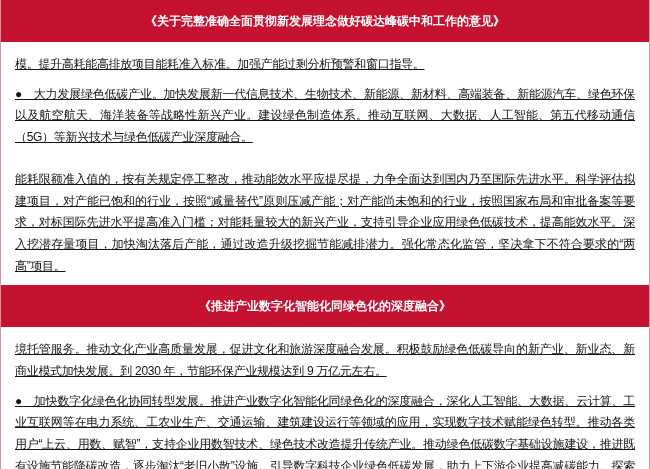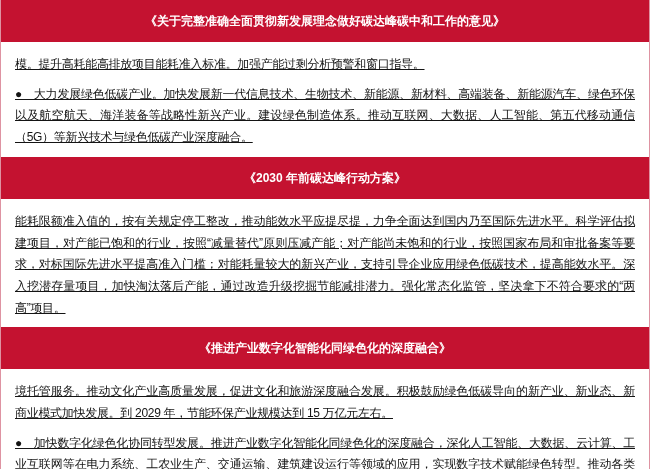--- a/index.html
+++ b/index.html
@@ -63,27 +63,26 @@
 
   <div class="col">
     <div class="cell-header">《关于完整准确全面贯彻新发展理念做好碳达峰碳中和工作的意见》</div>
     <div class="cell-body">
       <p>模。提升高耗能高排放项目能耗准入标准。加强产能过剩分析预警和窗口指导。</p>
       <p>●　大力发展绿色低碳产业。加快发展新一代信息技术、生物技术、新能源、新材料、高端装备、新能源汽车、绿色环保以及航空航天、海洋装备等战略性新兴产业。建设绿色制造体系。推动互联网、大数据、人工智能、第五代移动通信（5G）等新兴技术与绿色低碳产业深度融合。</p>
     </div>
   </div>
 
   <div class="col">
-    <div class="cell-header">《2030 年前碳达峰行动方案》</div>
     <div class="cell-body">
       <p>能耗限额准入值的，按有关规定停工整改，推动能效水平应提尽提，力争全面达到国内乃至国际先进水平。科学评估拟建项目，对产能已饱和的行业，按照“减量替代”原则压减产能；对产能尚未饱和的行业，按照国家布局和审批备案等要求，对标国际先进水平提高准入门槛；对能耗量较大的新兴产业，支持引导企业应用绿色低碳技术，提高能效水平。深入挖潜存量项目，加快淘汰落后产能，通过改造升级挖掘节能减排潜力。强化常态化监管，坚决拿下不符合要求的“两高”项目。</p>
     </div>
   </div>
 
   <div class="col">
     <div class="cell-header">《推进产业数字化智能化同绿色化的深度融合》</div>
     <div class="cell-body">
-      <p>境托管服务。推动文化产业高质量发展，促进文化和旅游深度融合发展。积极鼓励绿色低碳导向的新产业、新业态、新商业模式加快发展。到 2029 年，节能环保产业规模达到 15 万亿元左右。</p>
+      <p>境托管服务。推动文化产业高质量发展，促进文化和旅游深度融合发展。积极鼓励绿色低碳导向的新产业、新业态、新商业模式加快发展。到 2030 年，节能环保产业规模达到 9 万亿元左右。</p>
       <p>●　加快数字化绿色化协同转型发展。推进产业数字化智能化同绿色化的深度融合，深化人工智能、大数据、云计算、工业互联网等在电力系统、工农业生产、交通运输、建筑建设运行等领域的应用，实现数字技术赋能绿色转型。推动各类用户“上云、用数、赋智”，支持企业用数智技术、绿色技术改造提升传统产业。推动绿色低碳数字基础设施建设，推进既有设施节能降碳改造，逐步淘汰“老旧小散”设施。引导数字科技企业绿色低碳发展，助力上下游企业提高减碳能力。探索建立环境污染和气象灾害高效监测、主动预警、科学分析、智能决策系统。推进实景三维中国建设与时空信息赋能应用。</p>
     </div>
   </div>
 
 </div>
 
 </body></html>

